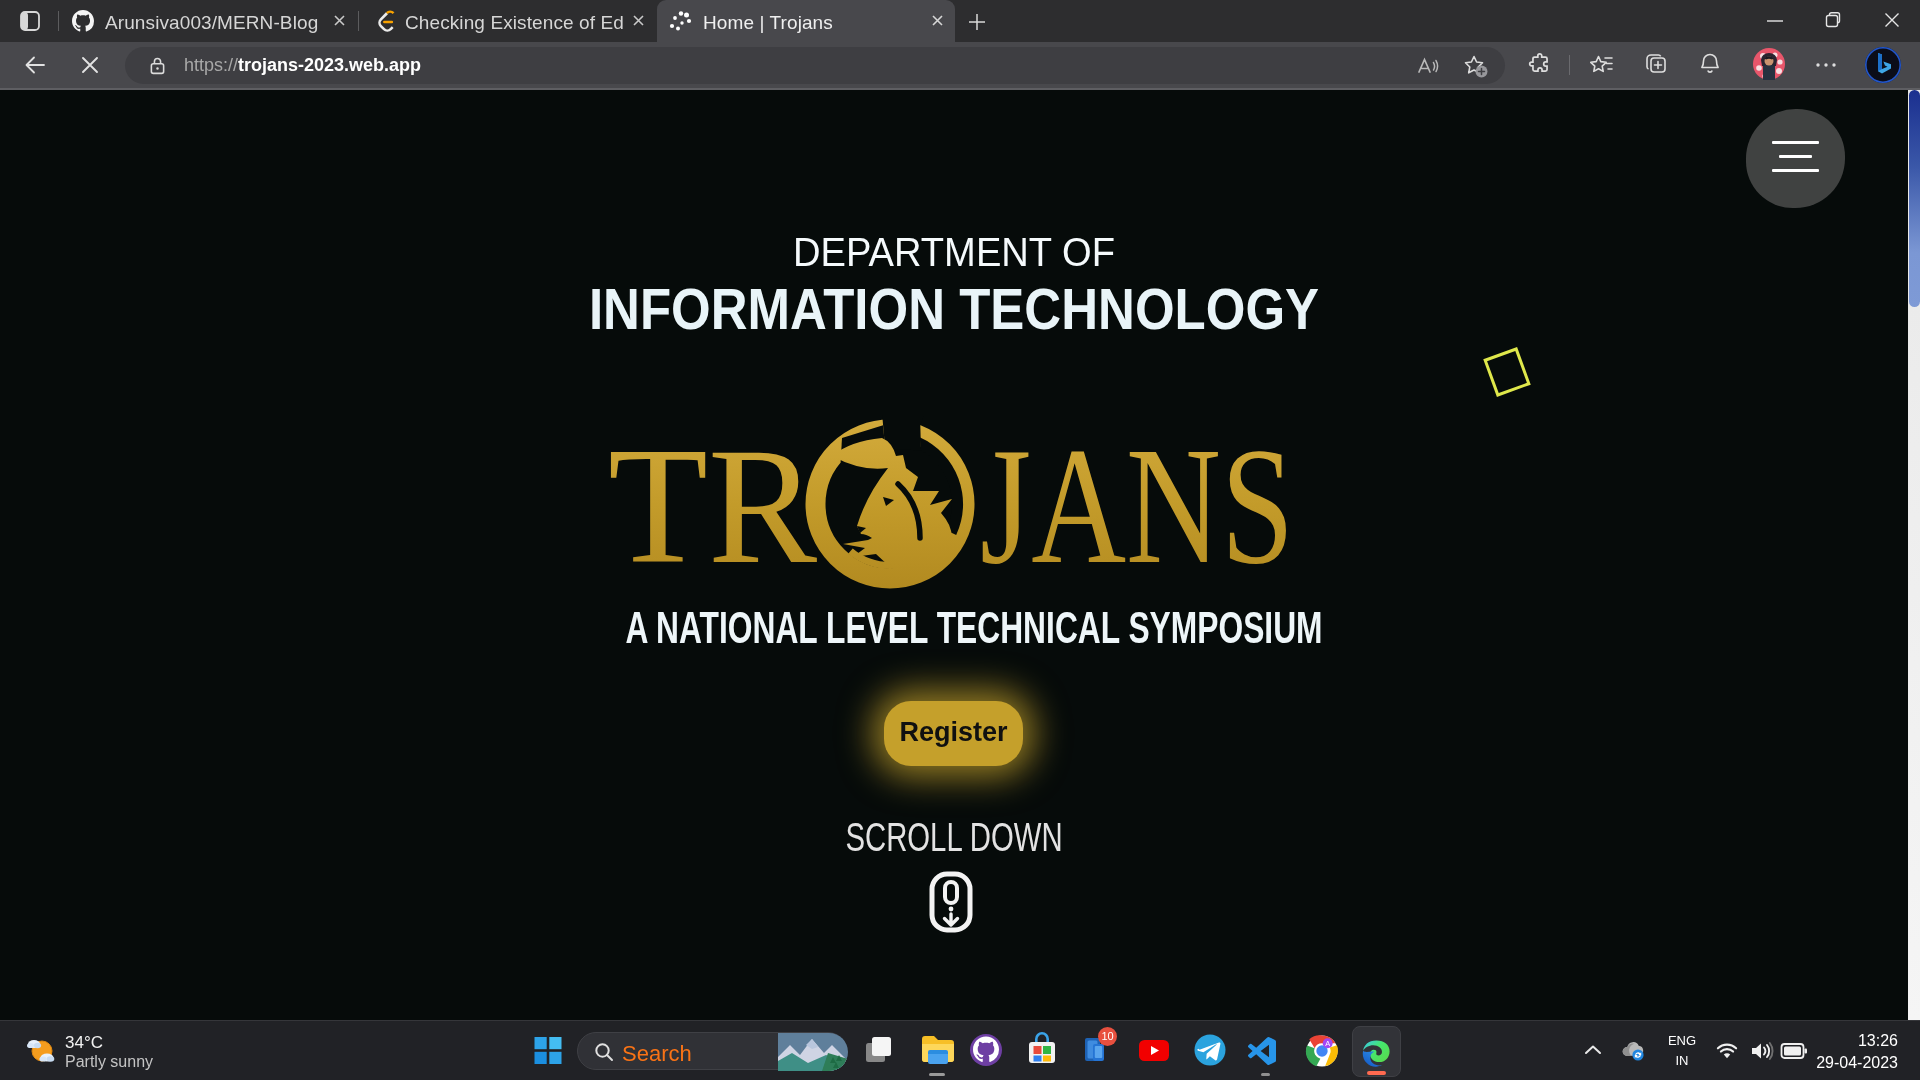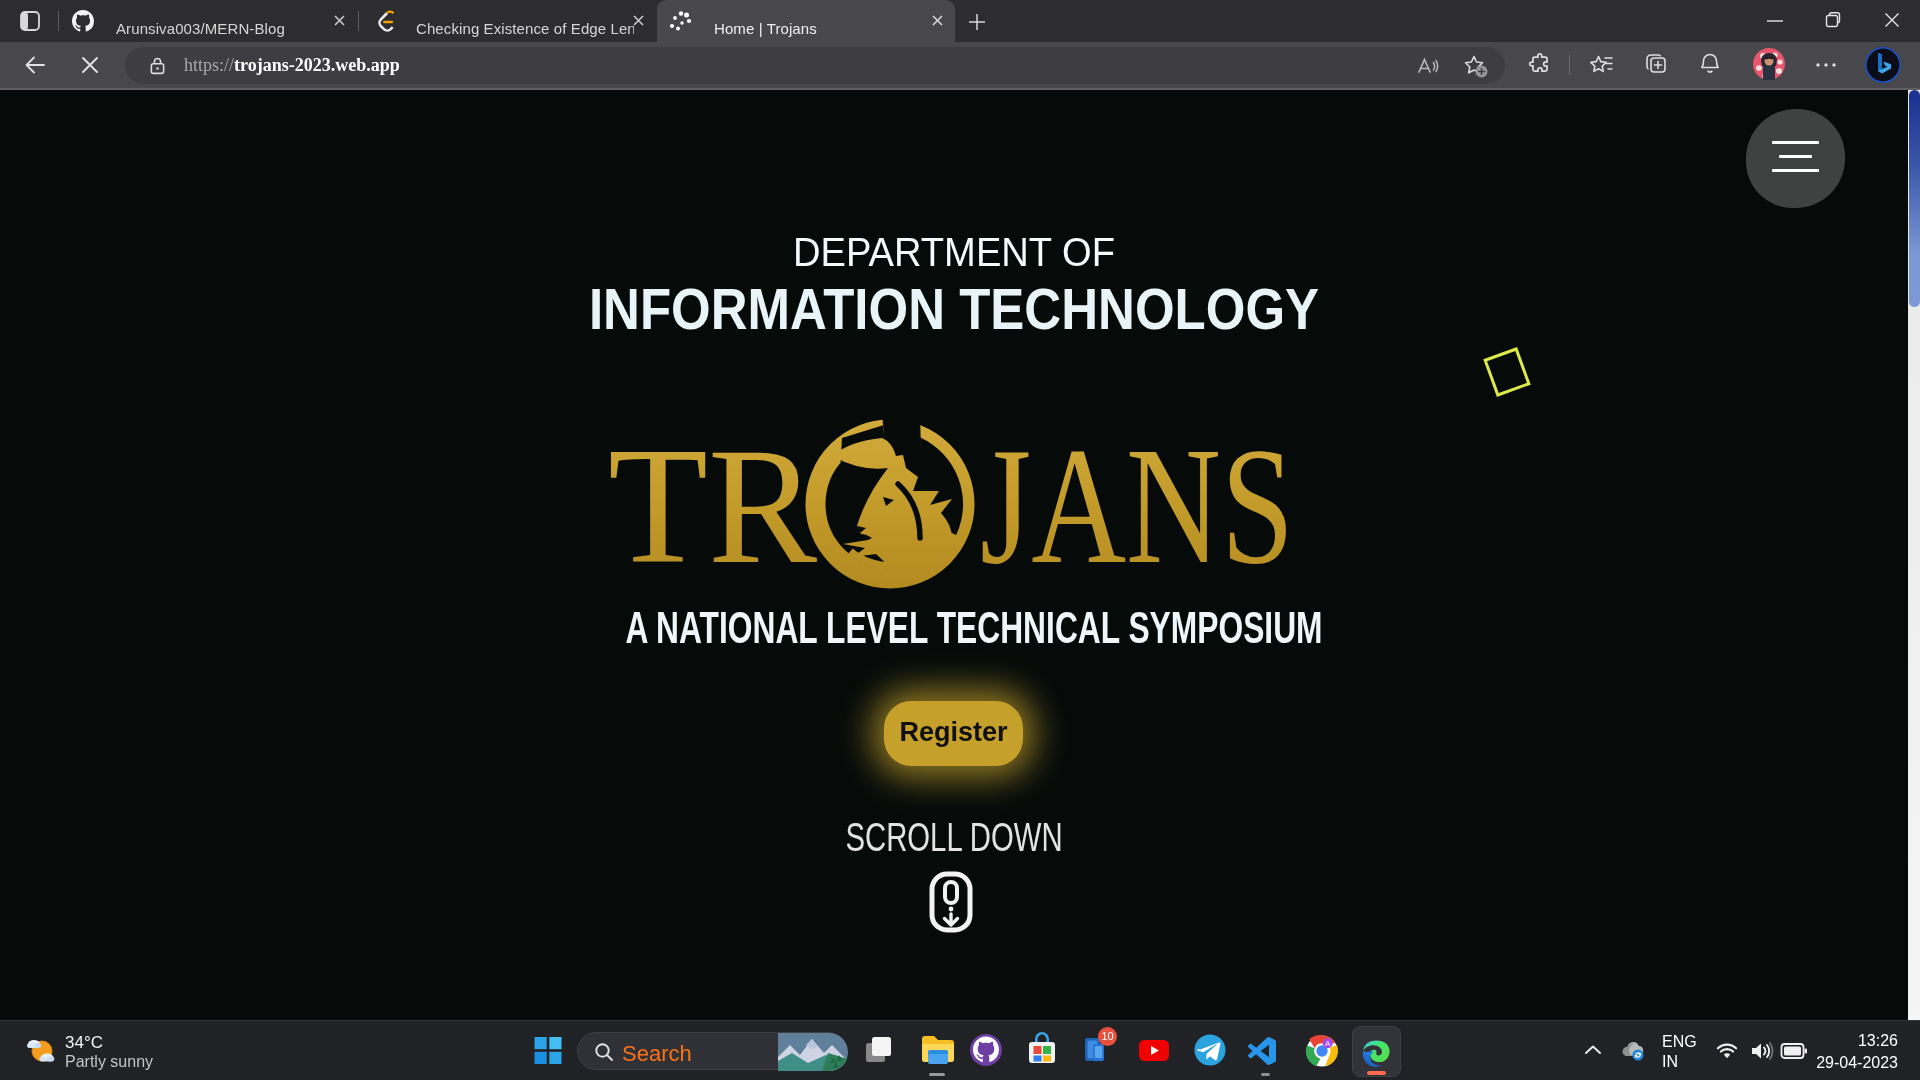--- a/index.html
+++ b/index.html
@@ -2,27 +2,27 @@
 <html><head>
 <meta charset="utf-8">
 <style>
   * { margin:0; padding:0; box-sizing:border-box; }
   html,body { width:1920px; height:1080px; overflow:hidden; background:#000; font-family:"Liberation Sans", sans-serif; }
   .abs { position:absolute; }
 
   
   #tabstrip { position:absolute; top:0; left:0; width:1920px; height:42px; background:#2d2d2f; }
   .vsep { position:absolute; top:11px; width:1px; height:20px; background:#5c5c5e; }
-  .tabtext { position:absolute; top:20px; font-size:15px; color:#d6d6d6; white-space:nowrap; letter-spacing:0.1px;margin-left:11px; }
+  .tabtext { position:absolute; top:12px; font-size:19px; color:#d6d6d6; white-space:nowrap; letter-spacing:0.1px; }
   .tabx { position:absolute; top:11px; width:19px; height:19px; }
   #activetab { position:absolute; left:657px; top:0px; width:298px; height:42px; background:#48484c; border-radius:9px 9px 0 0; }
   #toolbar { position:absolute; top:42px; left:0; width:1920px; height:46px; background:#48484c; }
   #toolbar-border { position:absolute; top:88px; left:0; width:1920px; height:2px; background:#5e5e62; }
   #addrpill { position:absolute; left:125px; top:47px; width:1380px; height:37px; background:#3e3e42; border-radius:19px; }
-  .url { position:absolute; left:184px; top:55px; font-size:18px; color:#fff;font-family:Liberation Serif, serif; }
+  .url { position:absolute; left:184px; top:55px; font-size:18px; color:#fff; }
   .url .dim { color:#a8a8a8; }
 
   
   #content { position:absolute; top:90px; left:0; width:1920px; height:930px; background:#060b0a; overflow:hidden; }
   #scrolltrack { position:absolute; top:90px; left:1908px; width:12px; height:930px; background:linear-gradient(180deg,#e8e8e8,#f5f5f5); }
   #scrollthumb { position:absolute; top:0px; left:1909px; width:11px; height:217px; border-radius:6px; background:linear-gradient(180deg,#1a2f8f 0%, #3a57a8 35%, #7b97d4 75%, #7e9ad6 100%); }
   #burger { position:absolute; left:1746px; top:109px; width:99px; height:99px; border-radius:50% 48% 50% 47%; background:#404241; }
   #burger .l { position:absolute; height:3.4px; background:#fff; border-radius:1px; }
 
   .hero { position:absolute; width:1908px; left:0; text-align:center; color:#fff; }
@@ -35,21 +35,21 @@
 
   #register { position:absolute; left:884px; top:611px; width:139px; height:65px; background:#c5a02b; border-radius:27px; color:#101010; font-size:27px; font-weight:bold; text-align:center; line-height:63px; box-shadow:0 0 34px 11px rgba(203,166,45,0.72); }
   #scrolldown { position:absolute; top:724px; width:1908px; text-align:center; font-size:41px; font-weight:100; color:#e3e3e3; transform:scaleX(0.715); }
   #mouse { position:absolute; left:929px; top:781px; }
   #diamond { position:absolute; left:1489px; top:262px; width:36px; height:40px; border:3px solid #dfe84b; transform:rotate(-20deg); }
 
   
   #taskbar { position:absolute; top:1020px; left:0; width:1920px; height:60px; background:#212226; border-top:1px solid #35363a;padding-left:8px; }
   .ticon { position:absolute; top:9px; width:40px; height:40px; }
   #searchpill { position:absolute; left:577px; top:11px; width:270px; height:38px; background:#303136; border:1px solid #3f4045; border-radius:19px; }
-  .traytxt { position:absolute; color:#fff; font-size:16px; }
+  .traytxt { position:absolute; color:#fff; font-size:13px; text-align:center; }
 </style>
 </head>
 <body>
 
 <div id="tabstrip">
 
   <svg class="abs" style="left:20px;top:11px;" width="20" height="20" viewBox="0 0 20 20">
     <rect x="1" y="1" width="18" height="18" rx="4" fill="none" stroke="#d8d8d8" stroke-width="1.8"></rect>
     <rect x="1" y="1" width="7" height="18" rx="3.5" fill="#d8d8d8"></rect>
   </svg>

